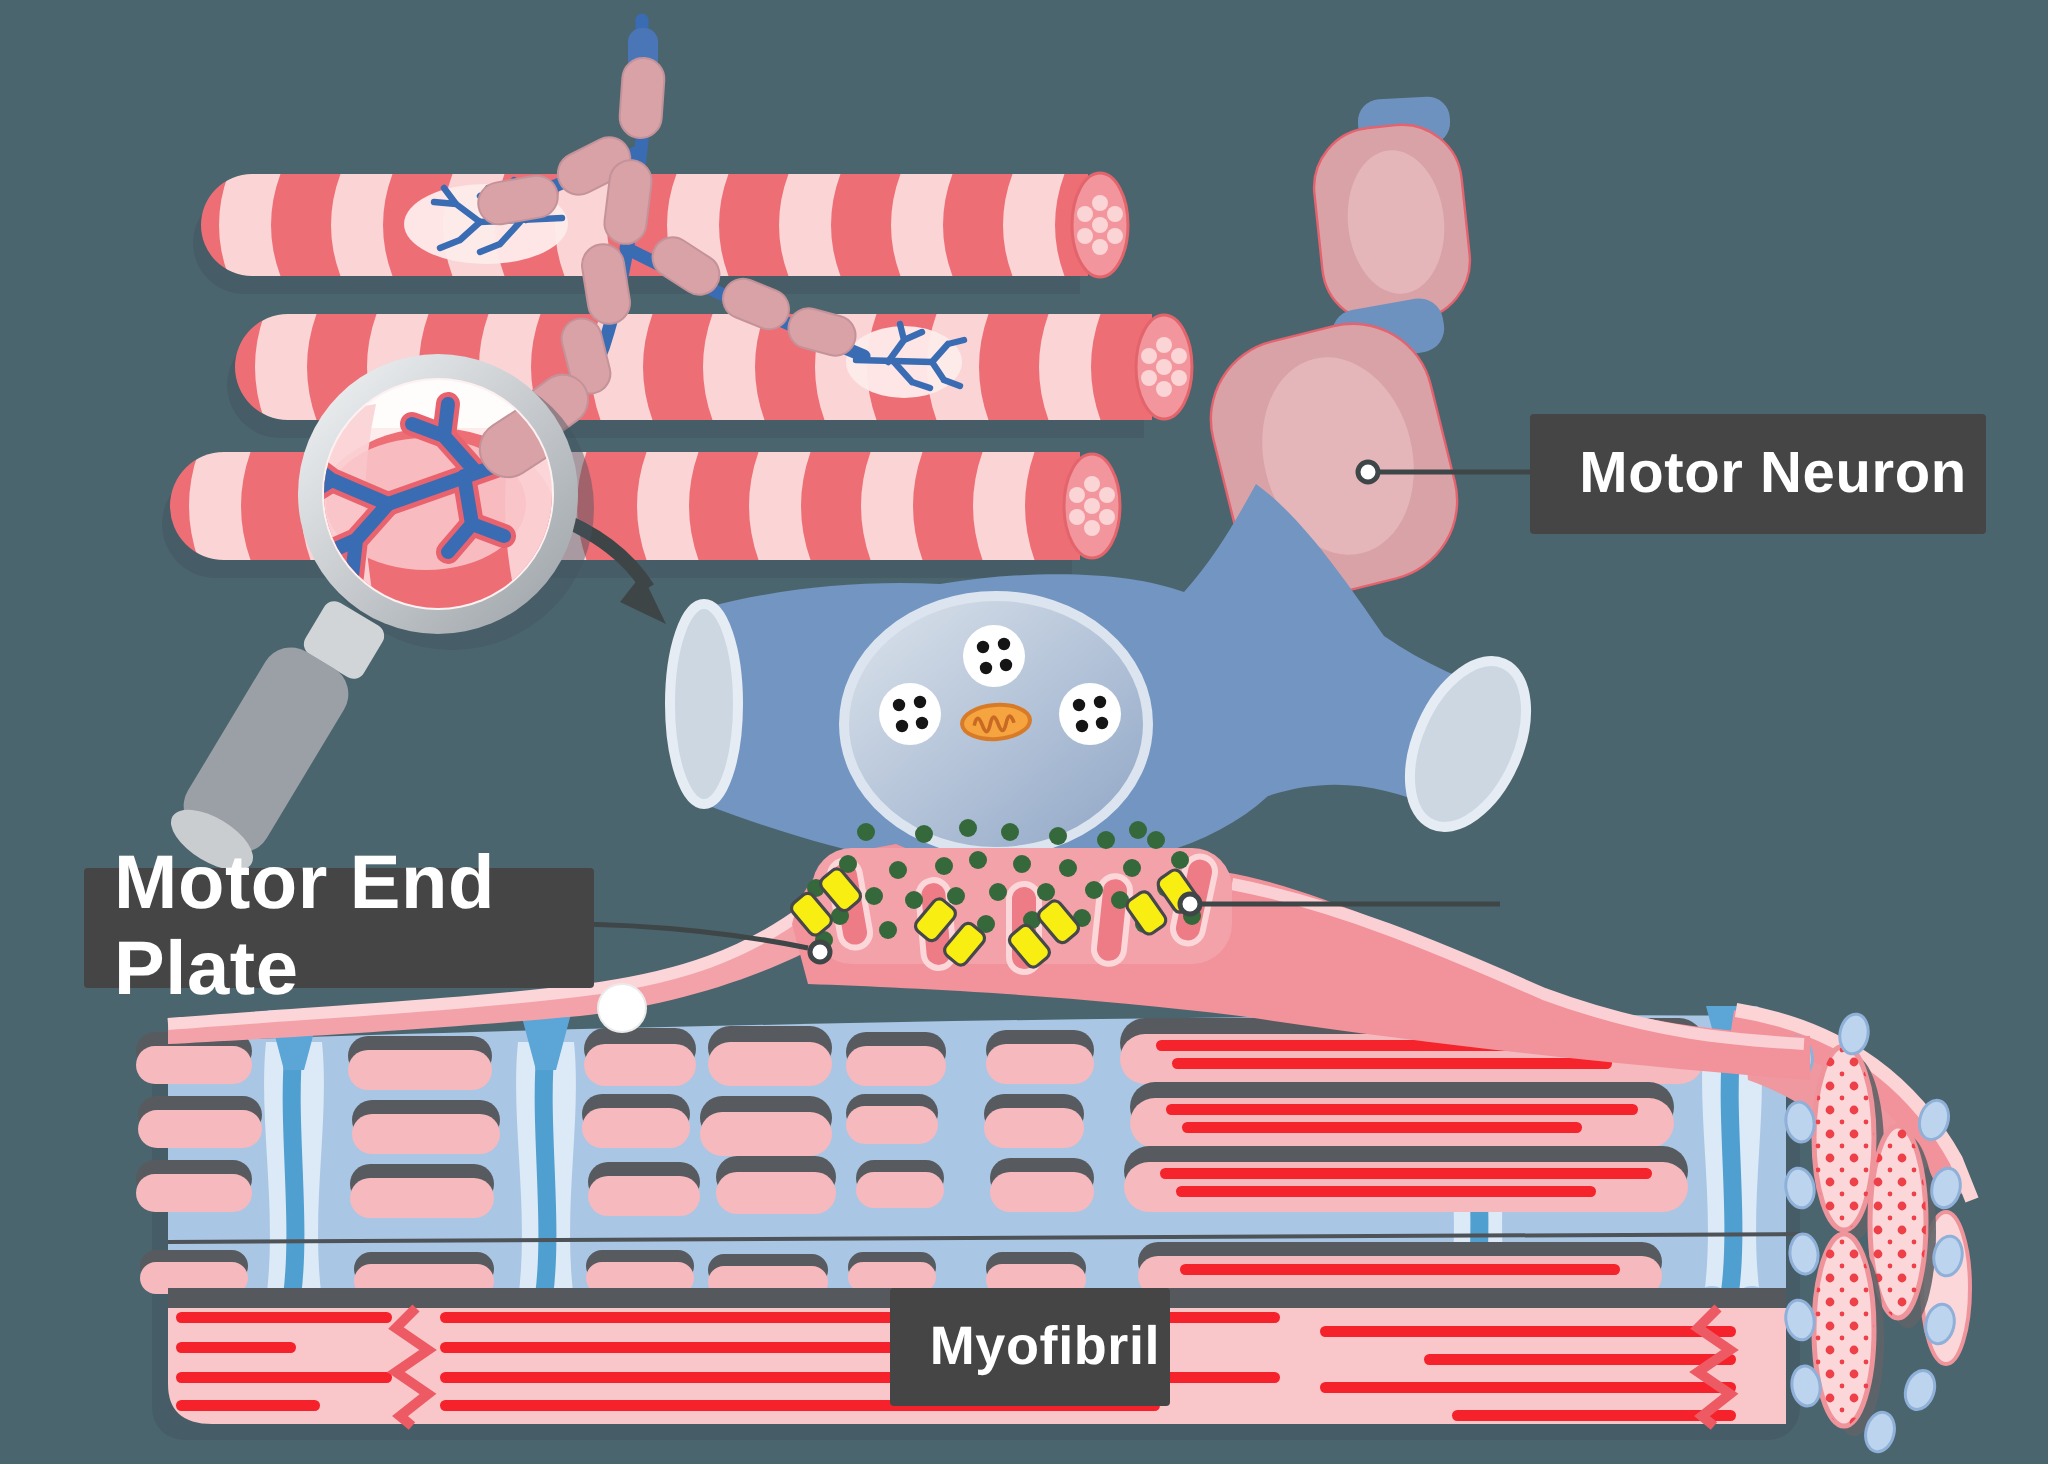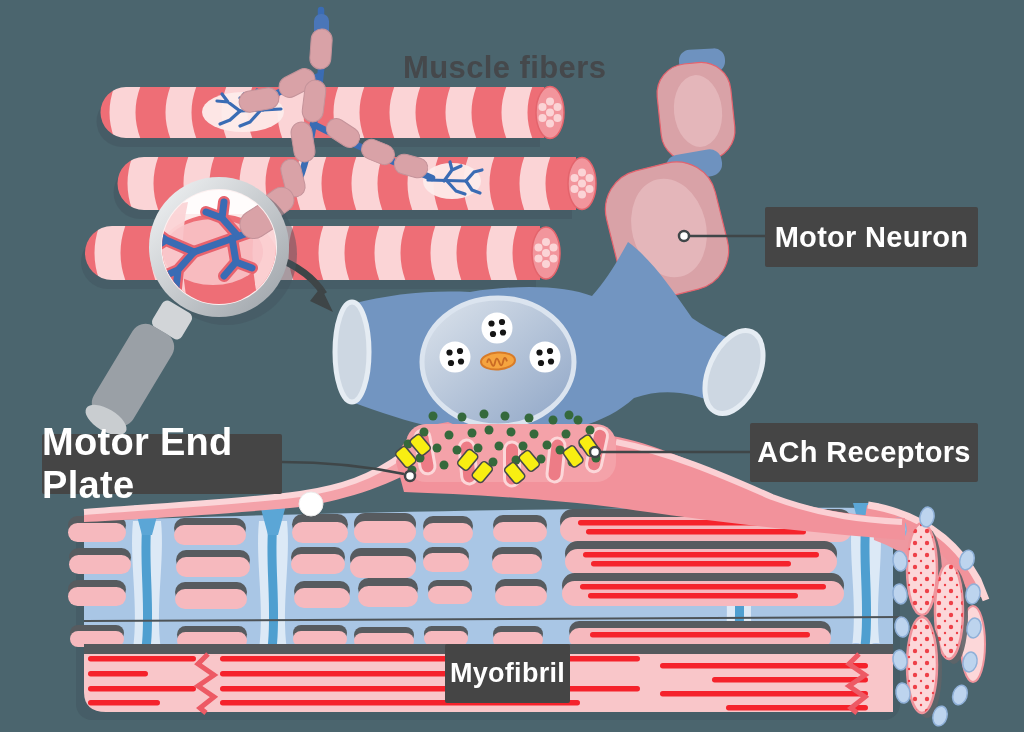--- a/index.html
+++ b/index.html
@@ -3,21 +3,21 @@
 <meta charset="utf-8">
 <style>
   html,body{margin:0;padding:0;background:#4b656e;overflow:hidden;}
   .stage{position:relative;width:1024px;height:732px;background:#4b656e;
          font-family:"Liberation Sans",sans-serif;}
   .stage svg{position:absolute;left:0;top:0;}
   .title{position:absolute;left:403px;top:50px;font-size:31px;font-weight:600;
          color:#45484b;letter-spacing:.4px;}
   .callout{position:absolute;background:#454545;color:#ffffff;font-weight:600;
            display:flex;align-items:center;justify-content:center;
-           border-radius:2px;font-size:28px;letter-spacing:.3px;}
+           border-radius:2px;font-size:28px;letter-spacing:.3px;padding-left:15px;}
 </style>
 </head>
 <body>
 
 <div class="stage">
 
 <svg width="1024" height="732" viewBox="0 0 1024 732">
 <defs>
   <pattern id="sA" x="100" y="87" width="56" height="51" patternUnits="userSpaceOnUse">
     <rect width="56" height="51" fill="#ee6e76"></rect>
@@ -464,31 +464,27 @@
 <g stroke="#3f4648" stroke-width="2.5" fill="none">
   <path d="M689,236 L765,236"></path>
   <path d="M282,462 C330,462 375,468 404,474"></path>
   <path d="M600,452 L750,452"></path>
   <circle cx="684" cy="236" r="5" fill="#ffffff"></circle>
   <circle cx="410" cy="476" r="5" fill="#ffffff"></circle>
   <circle cx="595" cy="452" r="5" fill="#ffffff"></circle>
 </g>
 </svg>
 
-<div class="title">Muscle fibers</div>
 
 <div class="callout" style="left:765px;top:207px;width:213px;height:60px;font-size:29px;">
   <span>Motor Neuron</span>
 </div>
 
 <div class="callout" style="left:42px;top:434px;width:240px;height:60px;font-size:38px;">
   <span>Motor End Plate</span>
 </div>
 
-<div class="callout" style="left:750px;top:423px;width:228px;height:59px;font-size:29px;">
-  <span>ACh Receptors</span>
-</div>
 
 <div class="callout" style="left:445px;top:644px;width:125px;height:59px;font-size:27px;">
   <span>Myofibril</span>
 </div>
 
 </div>
 
 </body></html>

